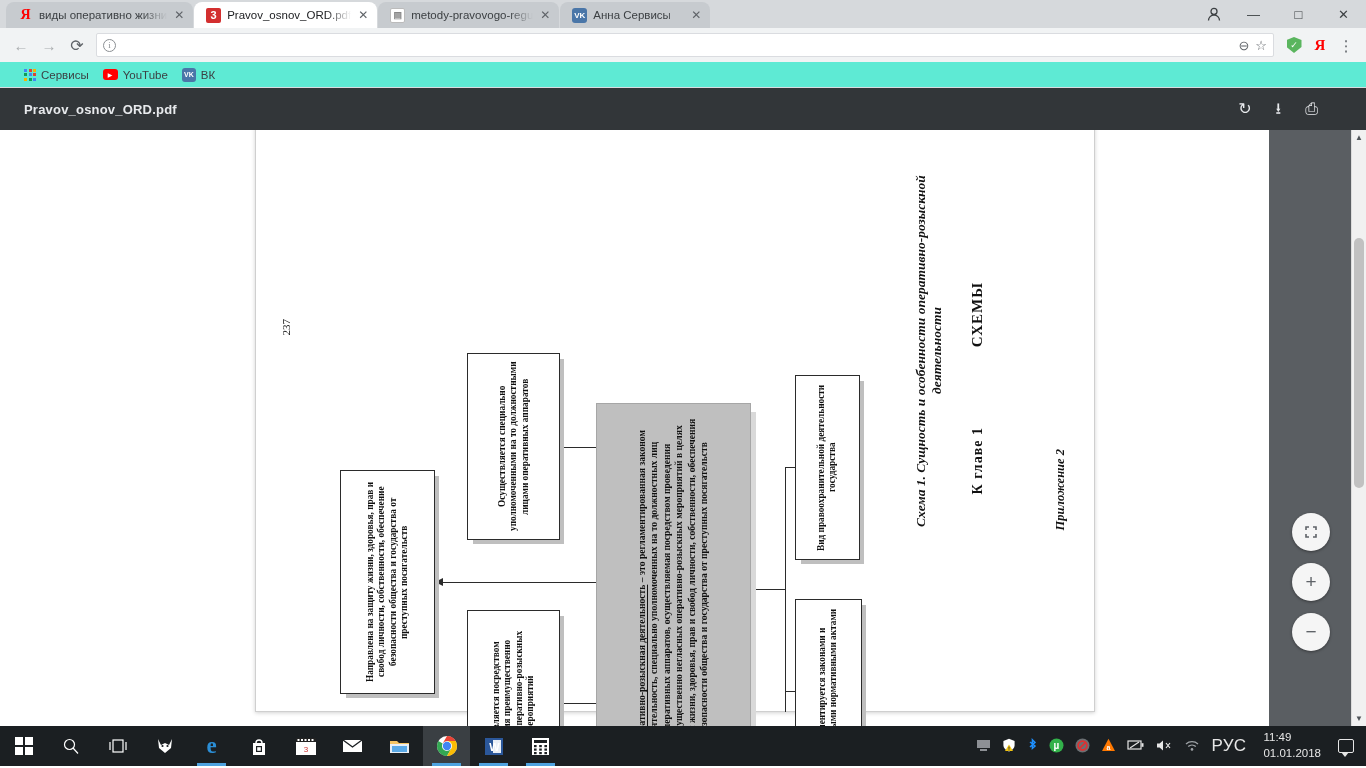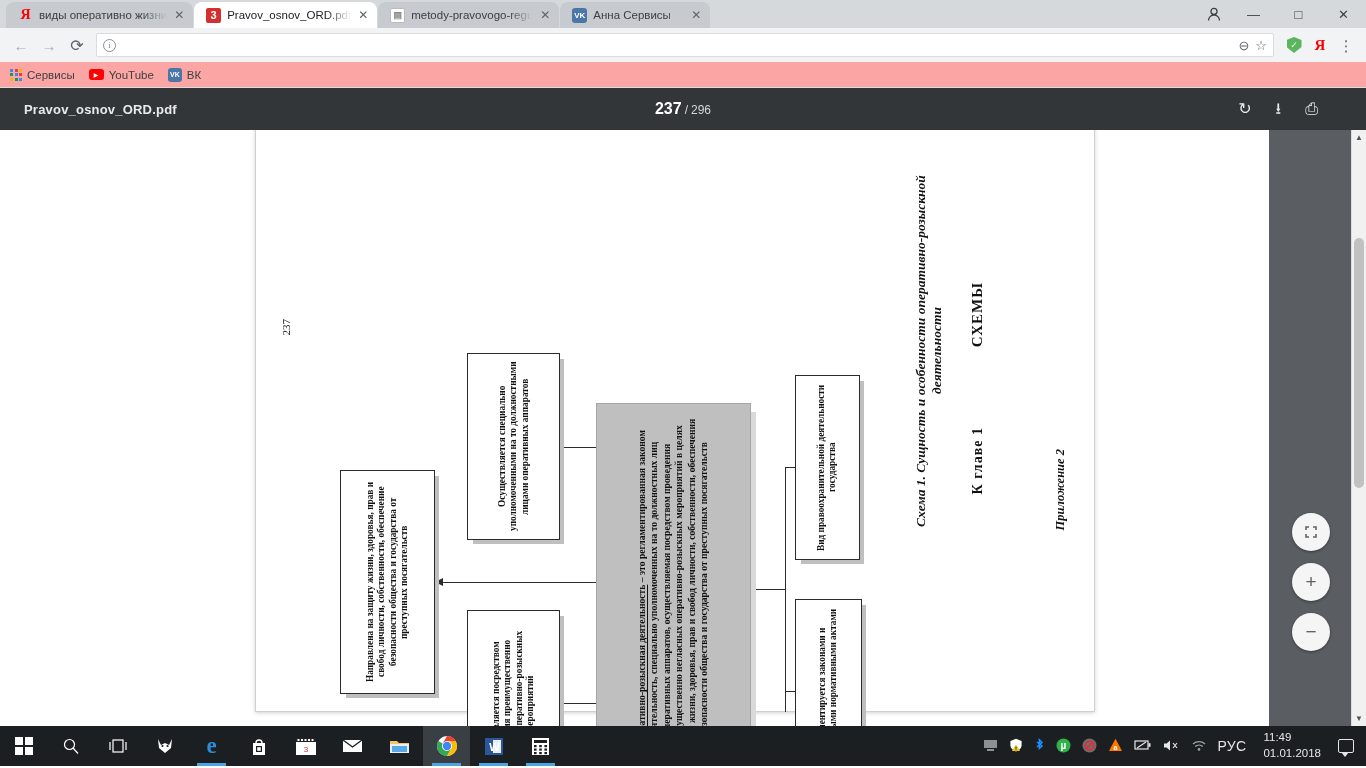--- a/index.html
+++ b/index.html
@@ -132,24 +132,24 @@
     color: #fff; font-size: 9px;
     display:flex; align-items:center; justify-content:center;
     clip-path: polygon(50% 0%, 100% 18%, 100% 62%, 50% 100%, 0% 62%, 0% 18%);
   }
   .ya-ext { color: #ff0000; font-family: "Liberation Serif", serif; font-size: 15px; font-weight: bold; }
   .menu-dots { color: #5f6368; font-size: 15px; letter-spacing: 0; line-height: 5px; }
 
   
   .bookmarks {
     height: 26px;
-    background: #fca5a5;
-    display: flex;
-    align-items: center;
-    padding: 0 10px;
+    background: #5eead4;
+    display: flex;
+    align-items: center;
+    padding: 0 24px;
     gap: 14px;
     font-size: 11.5px;
     color: #3c4043;
     border-bottom: 1px solid #dadce0;
   }
   .bm { display: flex; align-items: center; gap: 5px; }
   .grid-icon {
     display: grid;
     grid-template-columns: repeat(3, 3px);
     grid-template-rows: repeat(3, 3px);
@@ -392,21 +392,21 @@
   .tray {
     margin-left: auto;
     display: flex;
     align-items: center;
     gap: 11px;
     padding-right: 6px;
     color: #e6e6e6;
     font-size: 12px;
   }
   .tray-ico { font-size: 13px; line-height: 1; }
-  .tray-lang { font-size: 14px; letter-spacing: .3px; text-align: right; }
+  .tray-lang { font-size: 17px; letter-spacing: .3px; text-align: right; }
   .clock {
     text-align: left;
     font-size: 11.5px;
     line-height: 1.35;
     padding: 0 6px;
   }
   .notif {
     width: 16px; height: 14px;
     border: 1.4px solid #e6e6e6;
     border-radius: 2px;
@@ -509,23 +509,20 @@
     <span>YouTube</span>
   </div>
   <div class="bm">
     <span class="vk-icon">VK</span>
     <span>ВК</span>
   </div>
 </div>
 
 <div class="pdf-chrome">
   <div class="pdf-filename">Pravov_osnov_ORD.pdf</div>
-  <div class="pdf-pager">
-    <span class="pdf-pagenum">237</span><span class="pdf-pagesep">/</span><span class="pdf-pagetotal">296</span>
-  </div>
   <div class="pdf-actions">
     <span class="pdf-act">↻</span>
     <span class="pdf-act">⭳</span>
     <span class="pdf-act">⎙</span>
   </div>
 </div>
 
 <div class="pdf-body">
 
   <div class="zoom-shade"></div>

